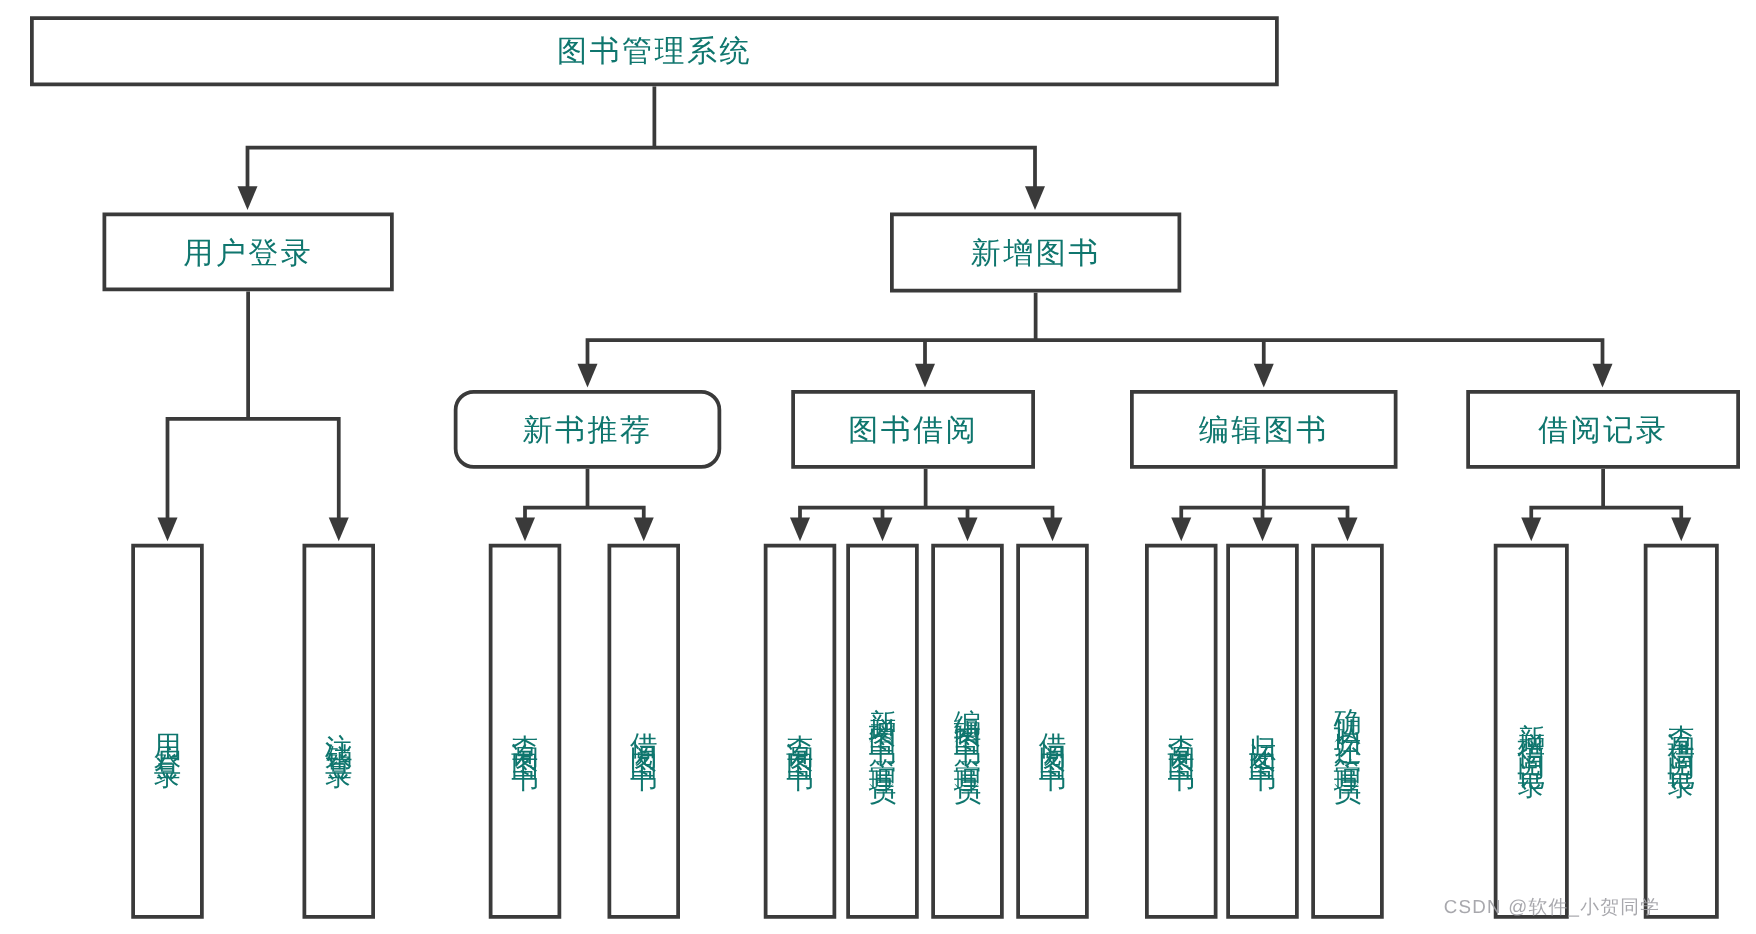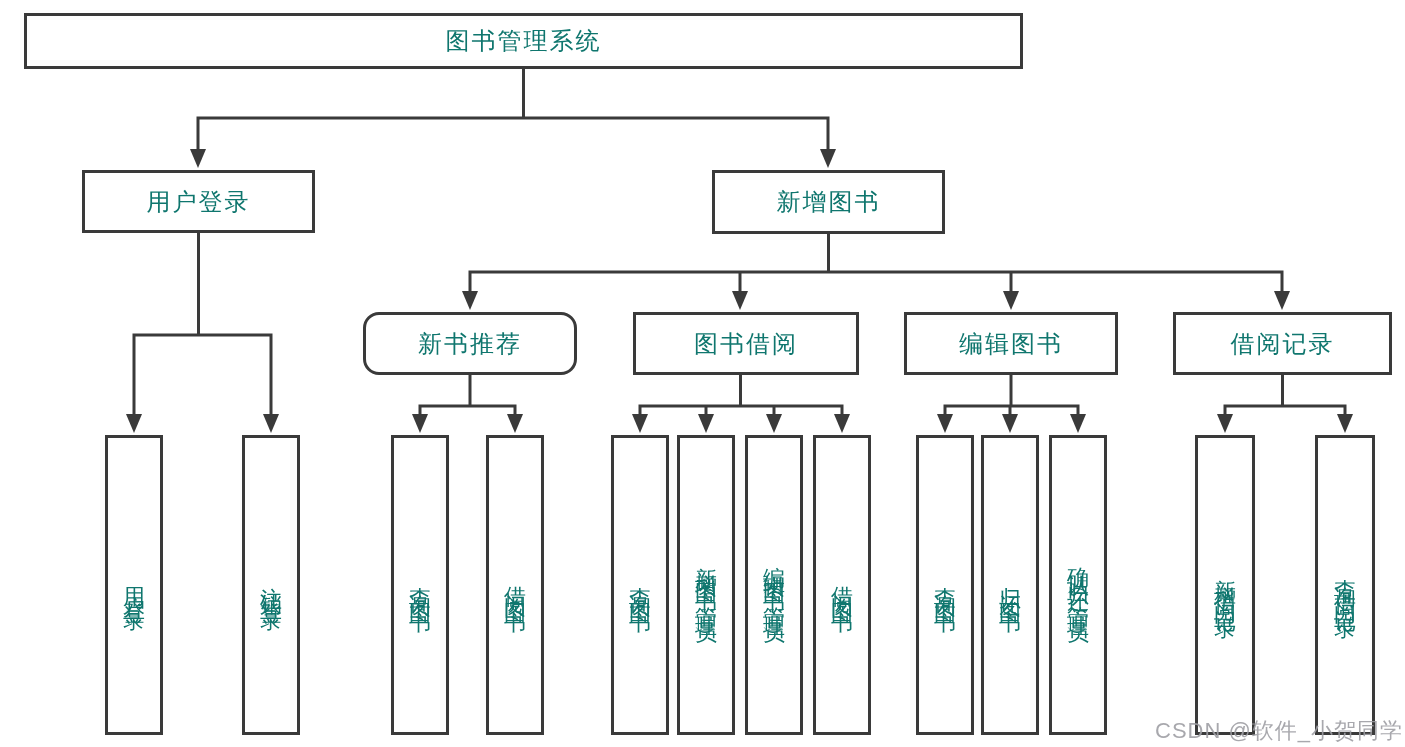--- a/index.html
+++ b/index.html
@@ -37,21 +37,21 @@
     font-size: 22px;
     letter-spacing: 8px;
     white-space: nowrap;
     line-height: 1;
   }
   .watermark {
     position: absolute;
     left: 1155px;
     top: 716px;
     color: rgba(158, 158, 164, 0.9);
-    font-size: 22px;
+    font-size: 15px;
     letter-spacing: 1px;
     z-index: 3;
     white-space: nowrap;
   }
 </style>
 </head>
 <body>
 
 <div class="canvas">
 
@@ -109,21 +109,21 @@
       <polygon points="1337,414 1353,414 1345,433"></polygon>
     </g>
   </svg>
 
   <div class="node" style="left:24px; top:13px; width:999px; height:56px;">图书管理系统</div>
 
   <div class="node" style="left:82px; top:170px; width:233px; height:63px;">用户登录</div>
   <div class="node" style="left:712px; top:170px; width:233px; height:64px;">新增图书</div>
 
   <div class="node" style="left:363px; top:312px; width:214px; height:63px;border-radius:16px;">新书推荐</div>
-  <div class="node" style="left:633px; top:312px; width:226px; height:63px;">图书借阅</div>
+  <div class="node" style="left:633px; top:312px; width:195px; height:63px;">图书借阅</div>
   <div class="node" style="left:904px; top:312px; width:214px; height:63px;">编辑图书</div>
   <div class="node" style="left:1173px; top:312px; width:219px; height:63px;">借阅记录</div>
 
   <div class="node leaf" style="left:105px; top:435px; width:58px; height:300px;">用户登录</div>
   <div class="node leaf" style="left:242px; top:435px; width:58px; height:300px;">注销登录</div>
 
   <div class="node leaf" style="left:391px; top:435px; width:58px; height:300px;">查询图书</div>
   <div class="node leaf" style="left:486px; top:435px; width:58px; height:300px;">借阅图书</div>
 
   <div class="node leaf" style="left:611px; top:435px; width:58px; height:300px;">查询图书</div>

